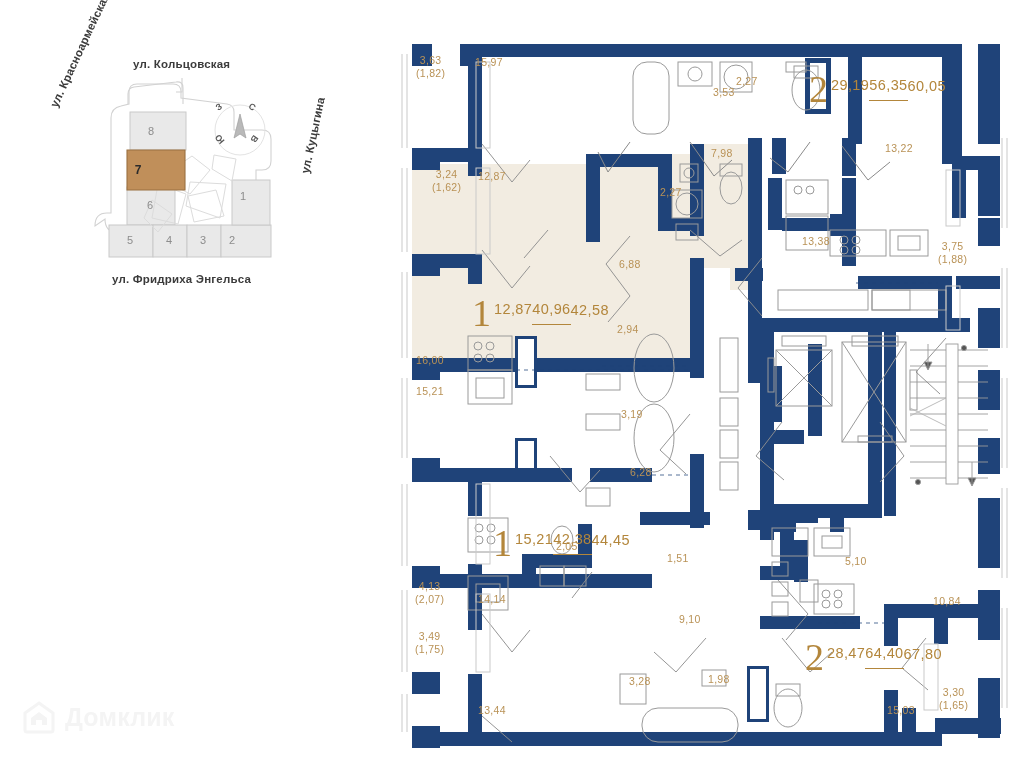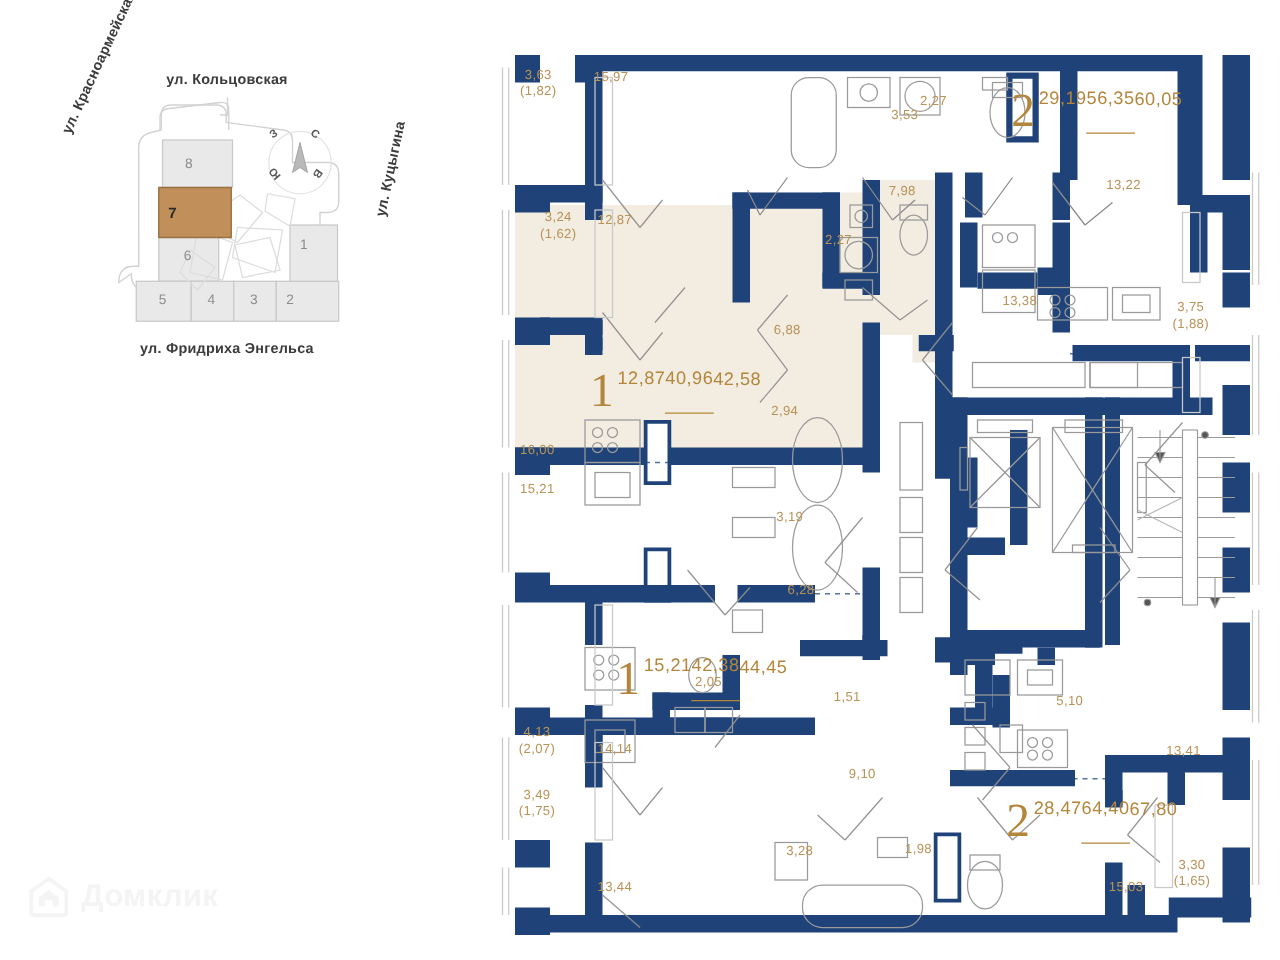--- a/index.html
+++ b/index.html
@@ -70,21 +70,21 @@
     color:#b3863b;
     font-weight:normal;
     margin-right:3px;
     font-family:"Liberation Serif","DejaVu Serif",serif;
   }
   .aptlabel .areas{
     display:flex;flex-direction:row;
     font-size:14.5px;line-height:1.18;
     color:#b3863b;letter-spacing:.4px;
   }
-  .aptlabel .areas .a2{border-bottom:1.4px solid #b3863b;padding-bottom:18px;}
+  .aptlabel .areas .a2{border-bottom:1.4px solid #b3863b;padding-bottom:5px;}
   .aptlabel .areas .a3{padding-top:1px;}
 
   
   #watermark{
     position:absolute;left:22px;top:700px;
     display:flex;align-items:center;gap:9px;
   }
   #watermark .wm-text{
     font-size:25px;font-weight:bold;color:#f4f4f4;letter-spacing:.2px;
   }
@@ -529,24 +529,24 @@
     <div class="dim two" style="left:25px;top:562px;">
       <span>4,13</span><br>
       <span>(2,07)</span>
     </div>
     <div class="dim" style="left:88px;top:575px;">14,14</div>
     <div class="dim two" style="left:25px;top:612px;">
       <span>3,49</span><br>
       <span>(1,75)</span>
     </div>
     <div class="dim" style="left:289px;top:595px;">9,10</div>
-    <div class="dim" style="left:543px;top:577px;">13,41</div>
+    <div class="dim" style="left:543px;top:577px;">10,84</div>
     <div class="dim" style="left:88px;top:686px;">13,44</div>
     <div class="dim" style="left:239px;top:657px;">3,28</div>
-    <div class="dim" style="left:334px;top:655px;">1,98</div>
+    <div class="dim" style="left:318px;top:655px;">1,98</div>
     <div class="dim" style="left:497px;top:686px;">15,03</div>
     <div class="dim two" style="left:549px;top:668px;">
       <span>3,30</span><br>
       <span>(1,65)</span>
     </div>
   </div>
 
   <div id="watermark">
     <svg width="34" height="34" viewBox="0 0 34 34">
       <path d="M17 3 L31 13 L31 30 Q31 32 29 32 L5 32 Q3 32 3 30 L3 13 Z" fill="none" stroke="#f4f4f4" stroke-width="3"></path>

